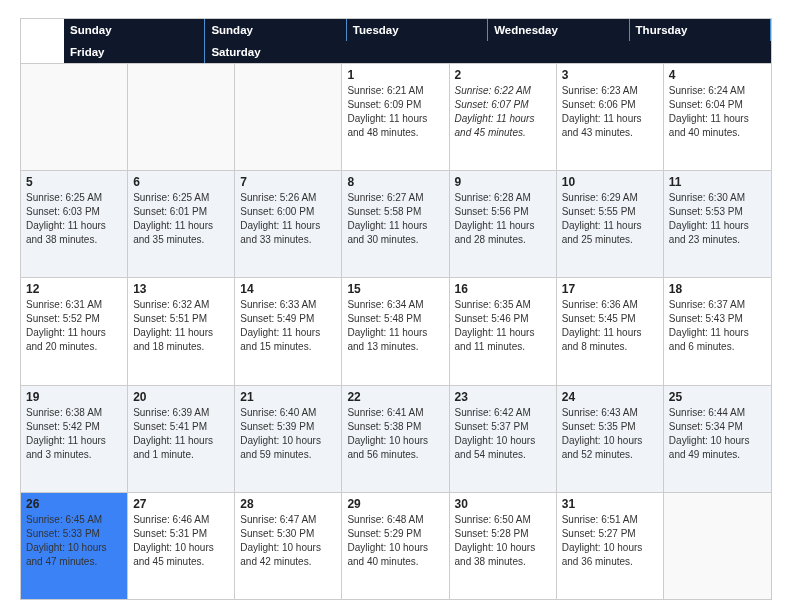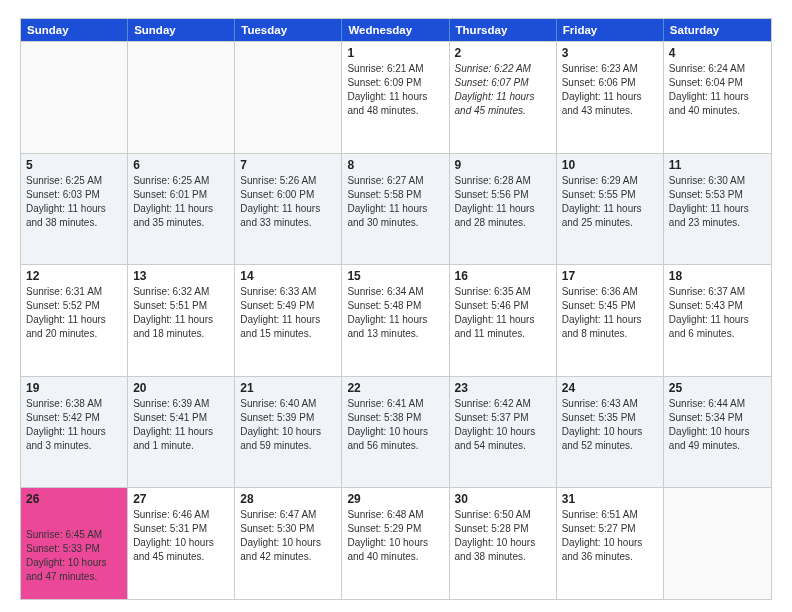--- a/index.html
+++ b/index.html
@@ -43,22 +43,23 @@
       margin-top: 2px;
     }
     .calendar {
       flex: 1;
       display: flex;
       flex-direction: column;
       border: 1px solid #ccc;
     }
     .cal-header-row {
       display: grid;
-      grid-template-columns: repeat(7, 1fr);
-      background: #1d4ed8;
+      grid-template-columns: repeat(5, 1fr);
+      background: #0f172a;
+      margin-left: 43px;
     }
     .cal-header-cell {
       color: #fff;
       font-size: 11.5px;
       font-weight: bold;
       padding: 5px 6px;
       text-align: left;
       border-right: 1px solid #4a8fd0;
     }
     .cal-header-cell:last-child { border-right: none; }
@@ -294,21 +295,21 @@
           </div>
           <div class="cal-cell shaded" style="background: rgb(240, 244, 248);">
             <div class="day-num">25</div>
             <div class="cell-text" style="white-space: pre-line;">Sunrise: 6:44 AM
 Sunset: 5:34 PM
 Daylight: 10 hours
 and 49 minutes.</div>
           </div>
         </div>
         <div class="cal-row">
-          <div class="cal-cell" style="background: #ec4899; gap: 20px;">
+          <div class="cal-cell" style="background: #3b82f6;">
             <div class="day-num">26</div>
             <div class="cell-text" style="white-space: pre-line;">Sunrise: 6:45 AM
 Sunset: 5:33 PM
 Daylight: 10 hours
 and 47 minutes.</div>
           </div>
           <div class="cal-cell" style="background: rgb(255, 255, 255);">
             <div class="day-num">27</div>
             <div class="cell-text" style="white-space: pre-line;">Sunrise: 6:46 AM
 Sunset: 5:31 PM

